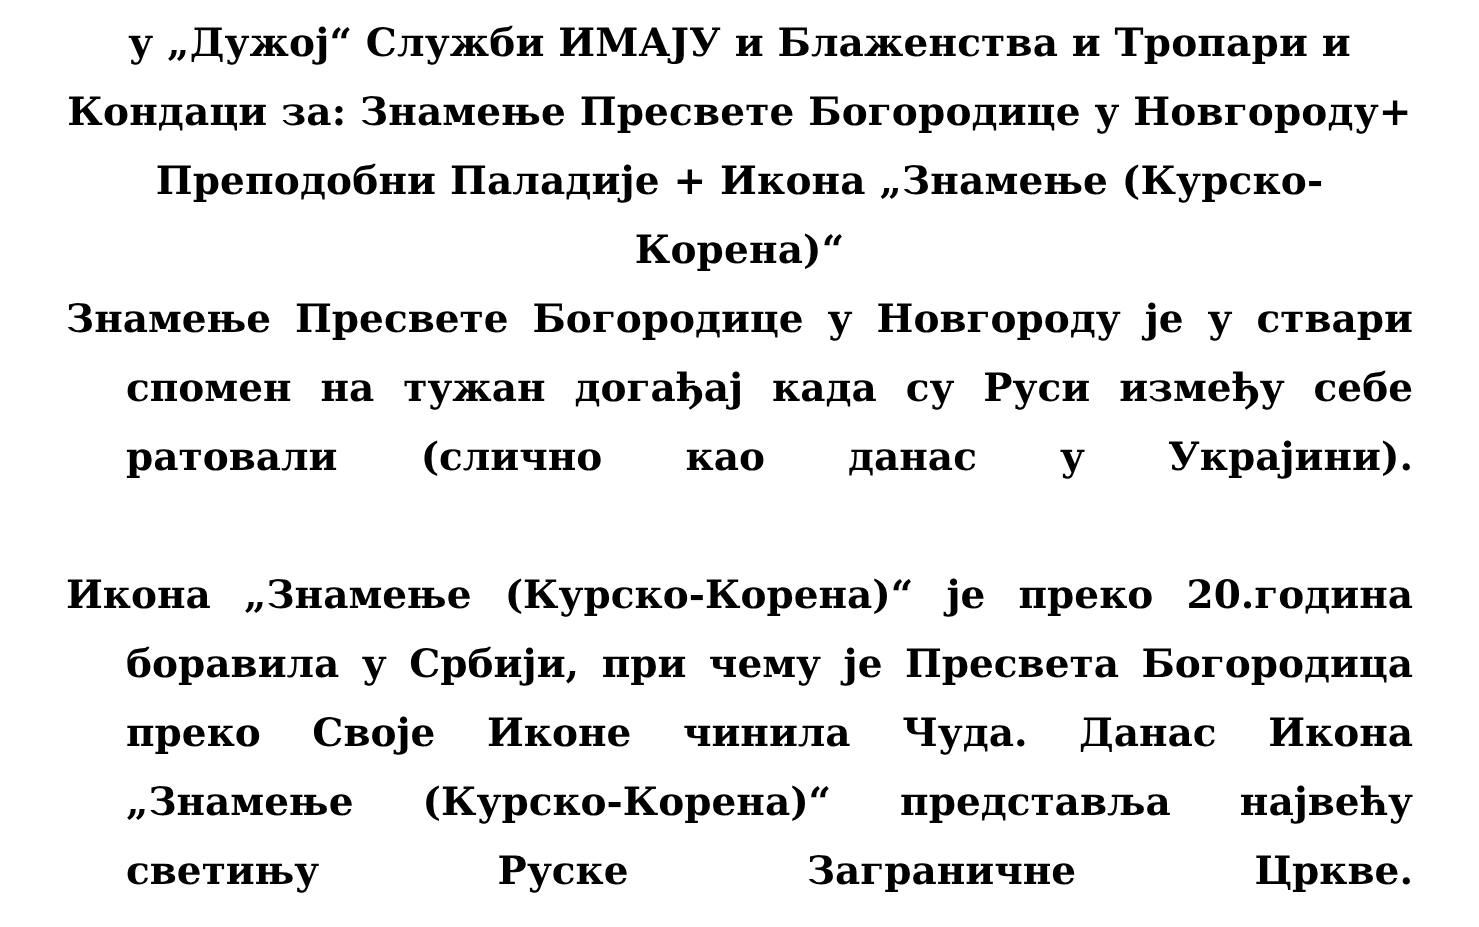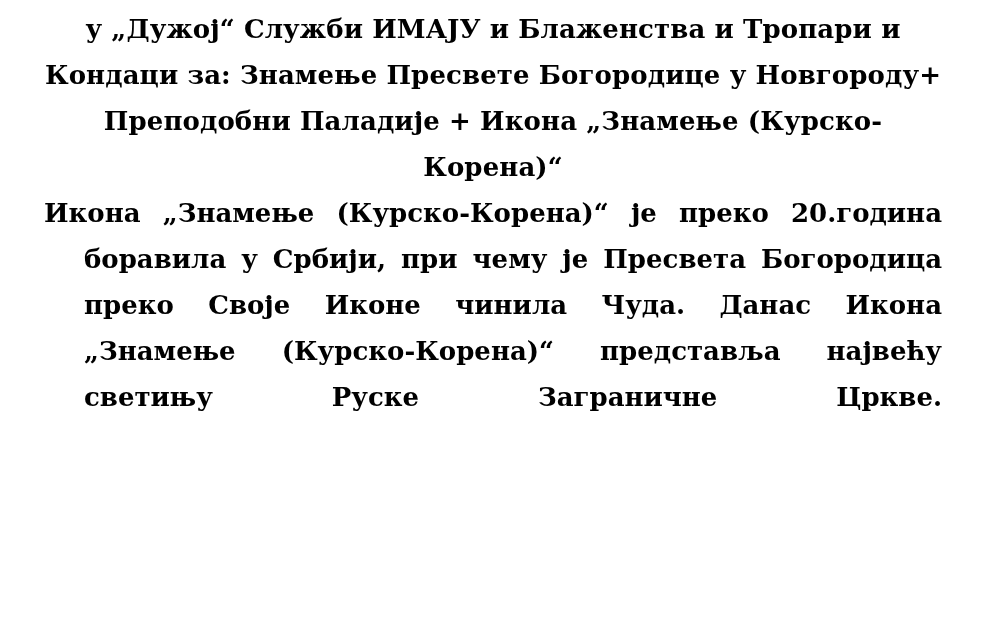--- a/index.html
+++ b/index.html
@@ -61,16 +61,17 @@
 </style>
 </head>
 <body>
 
 <div class="page">
 
   <p class="heading">у „Дужој“ Служби ИМАЈУ и Блаженства и Тропари и Кондаци за: Знамење Пресвете Богородице у Новгороду+ Преподобни Паладије + Икона „Знамење (Курско-Корена)“</p>
 
   <div class="block-gap"></div>
 
+  <p class="para hanging">Знамење Пресвете Богородице у Новгороду је у ствари спомен на тужан догађај када су Руси између себе ратовали (слично као данас у Украјини).</p>
 
   <p class="para hanging2">Икона „Знамење (Курско-Корена)“ је преко 20.година боравила у Србији, при чему је Пресвета Богородица преко Своје Иконе чинила Чуда. Данас Икона „Знамење (Курско-Корена)“ представља највећу светињу Руске Заграничне Цркве.</p>
 
 </div>
 
 </body></html>

